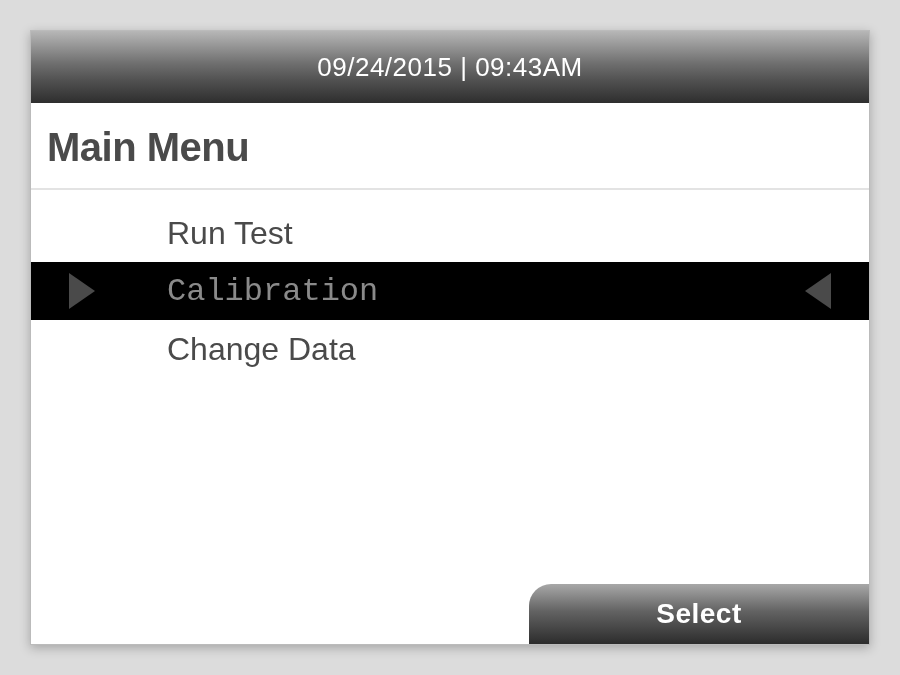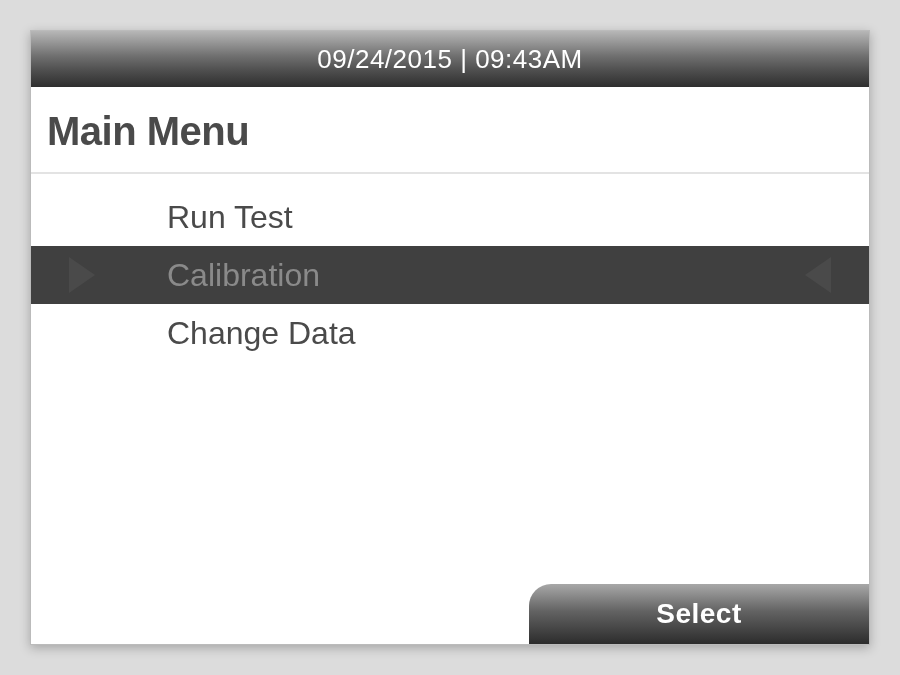--- a/index.html
+++ b/index.html
@@ -19,21 +19,21 @@
       width: 840px;
       height: 615px;
       background: #ffffff;
       border: 1px solid #bbb;
       box-shadow: 0 3px 10px rgba(0,0,0,0.25);
       position: relative;
       display: flex;
       flex-direction: column;
     }
     .header-bar {
-      height: 56px;
+      height: 72px;
       background: linear-gradient(to bottom, #b7b7b7 0%, #6f6f6f 45%, #4f4f4f 70%, #2e2e2e 100%);
       color: #ffffff;
       display: flex;
       align-items: center;
       justify-content: center;
       font-size: 26px;
       letter-spacing: 0.5px;
     }
     .title-area {
       padding: 22px 28px 18px 16px;
@@ -54,22 +54,23 @@
     .menu-item {
       height: 58px;
       display: flex;
       align-items: center;
       padding-left: 136px;
       font-size: 32px;
       color: #4a4a4a;
       position: relative;
     }
     .menu-item.selected {
-      background: #404040;
+      background: #000000;
       color: #8a8a8a;
+      font-family: Liberation Mono, monospace;
     }
     .arrow-right-icon {
       position: absolute;
       left: 38px;
       width: 0;
       height: 0;
       border-top: 18px solid transparent;
       border-bottom: 18px solid transparent;
       border-left: 26px solid #4a4a4a;
     }

